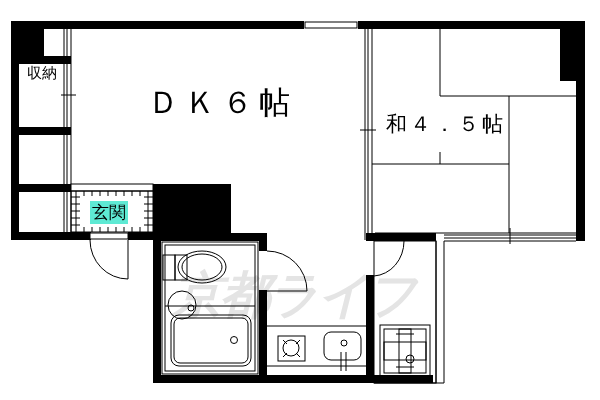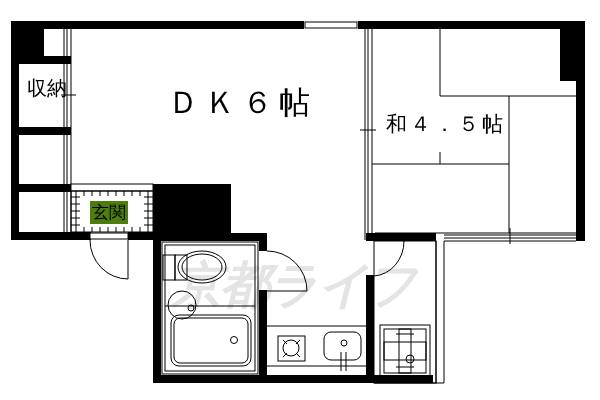--- a/index.html
+++ b/index.html
@@ -1,23 +1,23 @@
 <!DOCTYPE html>
 <html><head>
 <meta charset="utf-8">
 <style>
   html, body { margin:0; padding:0; background:#ffffff; }
   body { width:600px; height:400px; position:relative; overflow:hidden; font-family:"DejaVu Sans", sans-serif; }
   svg { position:absolute; left:0; top:0; }
   .lbl { position:absolute; color:#000; white-space:nowrap; font-family:"DejaVu Sans", sans-serif; }
-  .room-dk { left:148px; top:82px; font-size:31px; letter-spacing:6px;margin-left:20px; }
+  .room-dk { left:148px; top:82px; font-size:31px; letter-spacing:6px; }
   .room-wa { left:386px; top:110px; font-size:21px; letter-spacing:3px; }
-  .storage { left:27px; top:77px; font-size:20px; line-height:23px; width:20px; text-align:center; }
-  .entry { left:90px; top:201px; font-size:17px; background:#4d7c0f; padding:0 2px; }
-  .wm { position:absolute; left:172px; top:252px; font-size:50px; font-weight:bold; color:#e4e4e4; letter-spacing:-2px; font-style:italic; font-family:"DejaVu Sans", sans-serif; }
+  .storage { left:27px; top:62px; font-size:15px; line-height:23px; width:20px; text-align:center; }
+  .entry { left:90px; top:201px; font-size:17px; background:#5eead4; padding:0 2px; }
+  .wm { position:absolute; left:172px; top:262px; font-size:50px; font-weight:bold; color:#e4e4e4; letter-spacing:-2px; font-style:italic; font-family:"DejaVu Sans", sans-serif; }
 </style>
 </head>
 <body>
 
 <div class="wm">京都ライフ</div>
 
 <svg width="600" height="400" viewBox="0 0 600 400">
   <g fill="#000" stroke="none">
 
     <rect x="11" y="21" width="293" height="8"></rect>

